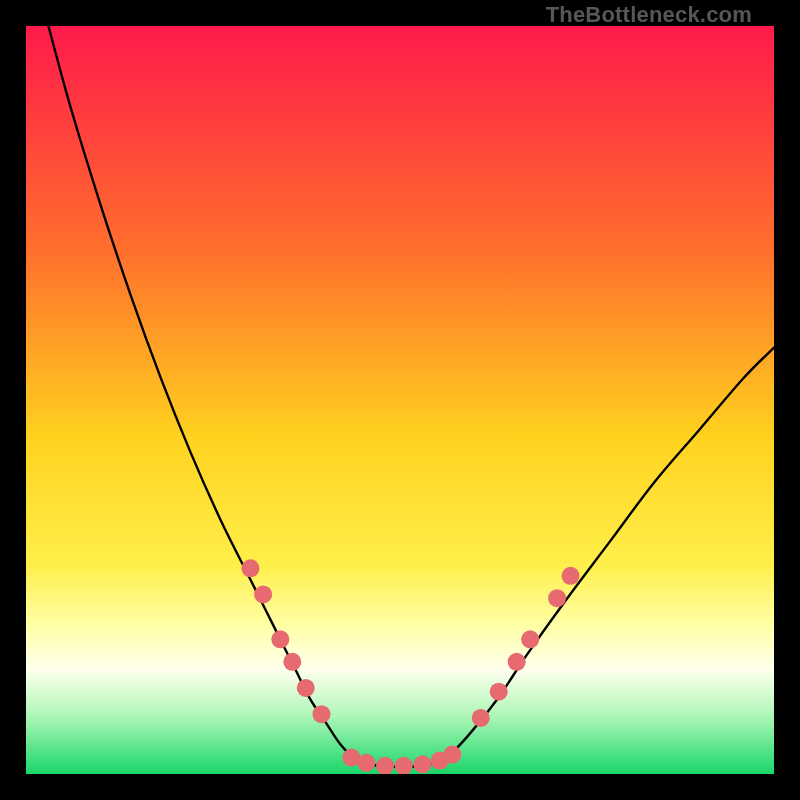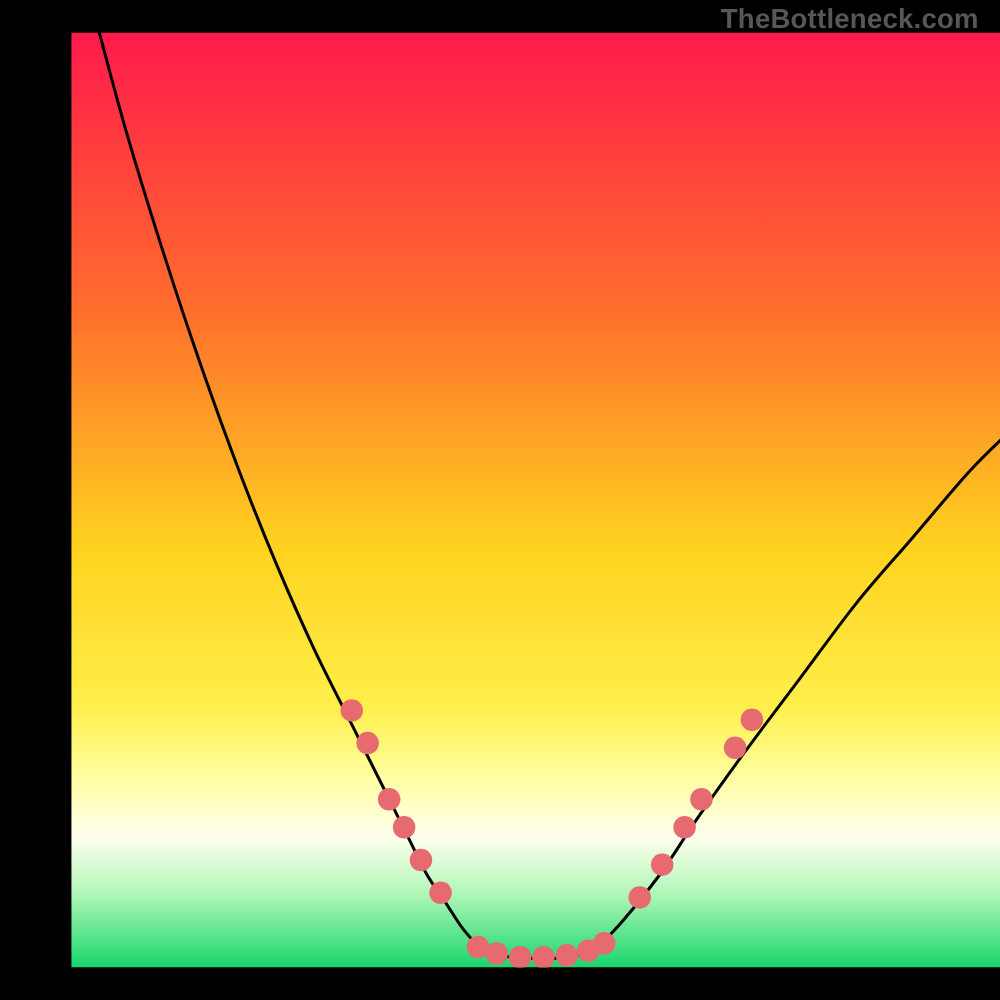--- a/index.html
+++ b/index.html
@@ -9,21 +9,20 @@
     height: 800px;
     overflow: hidden;
     background: #000;
     font-family: Arial, Helvetica, sans-serif;
   }
   .frame {
     position: relative;
     width: 764px;
     height: 800px;
     background: #000;
-    margin-left: 31px;
   }
   .plot {
     position: absolute;
     box-sizing: border-box;
   }
   .watermark {
     position: absolute;
     top: 2px;
     right: 12px;
     color: #575757;

